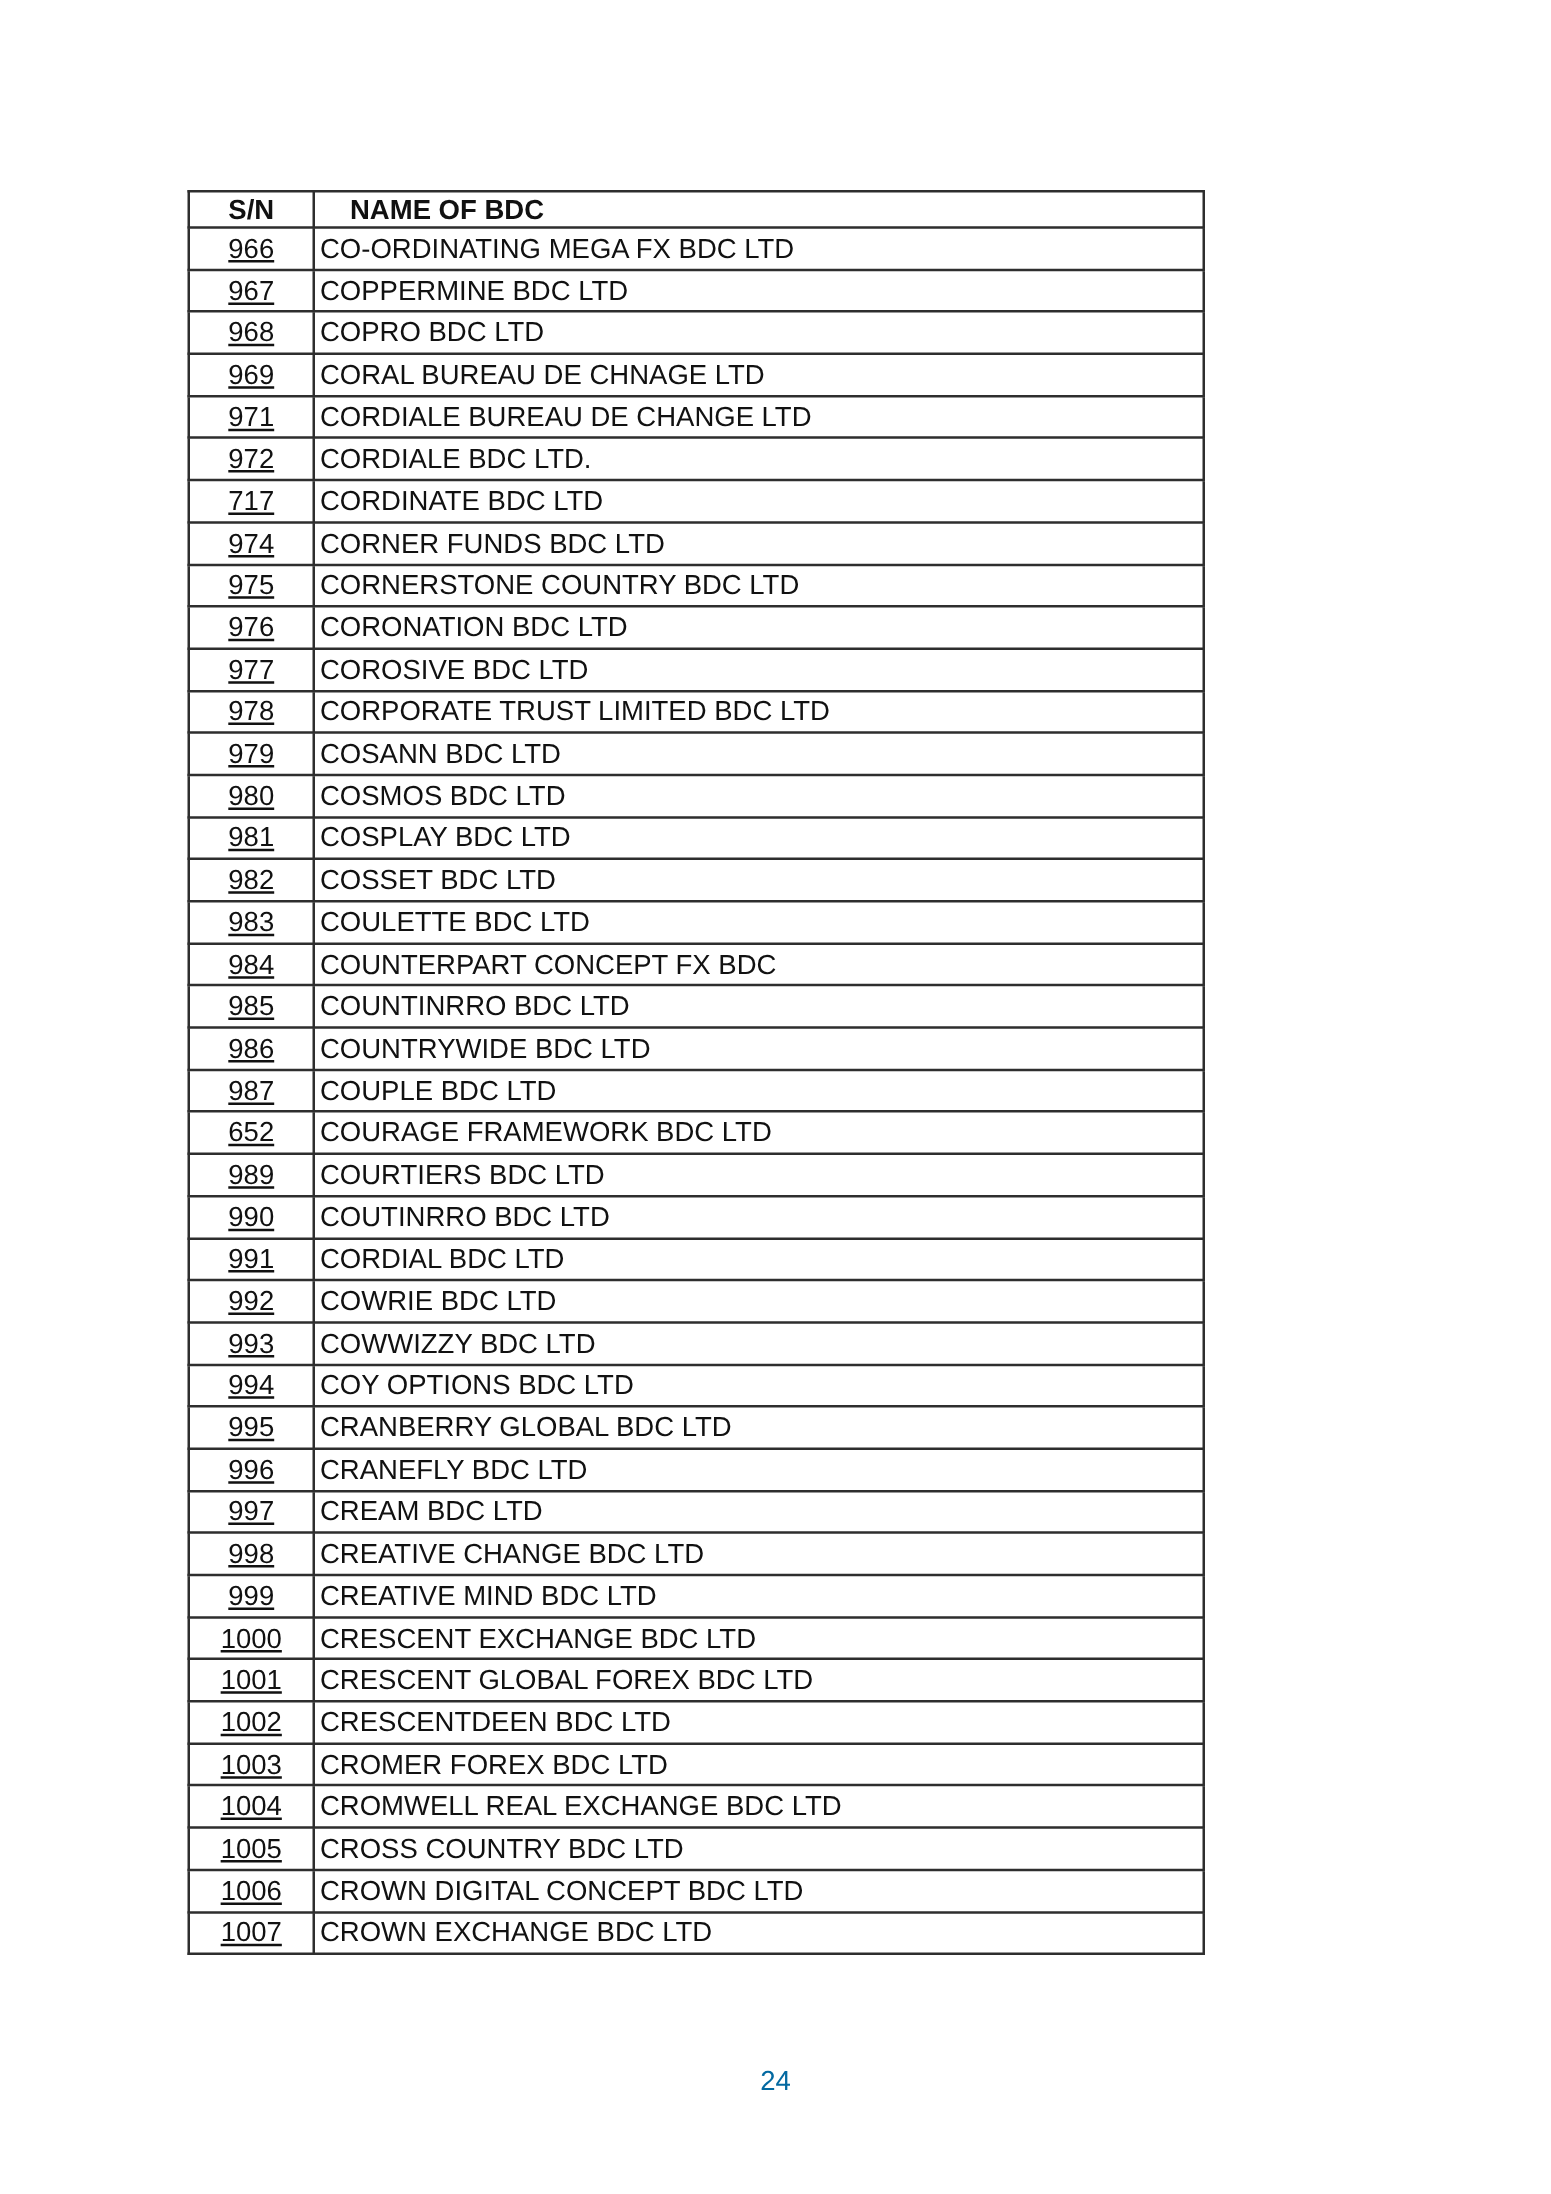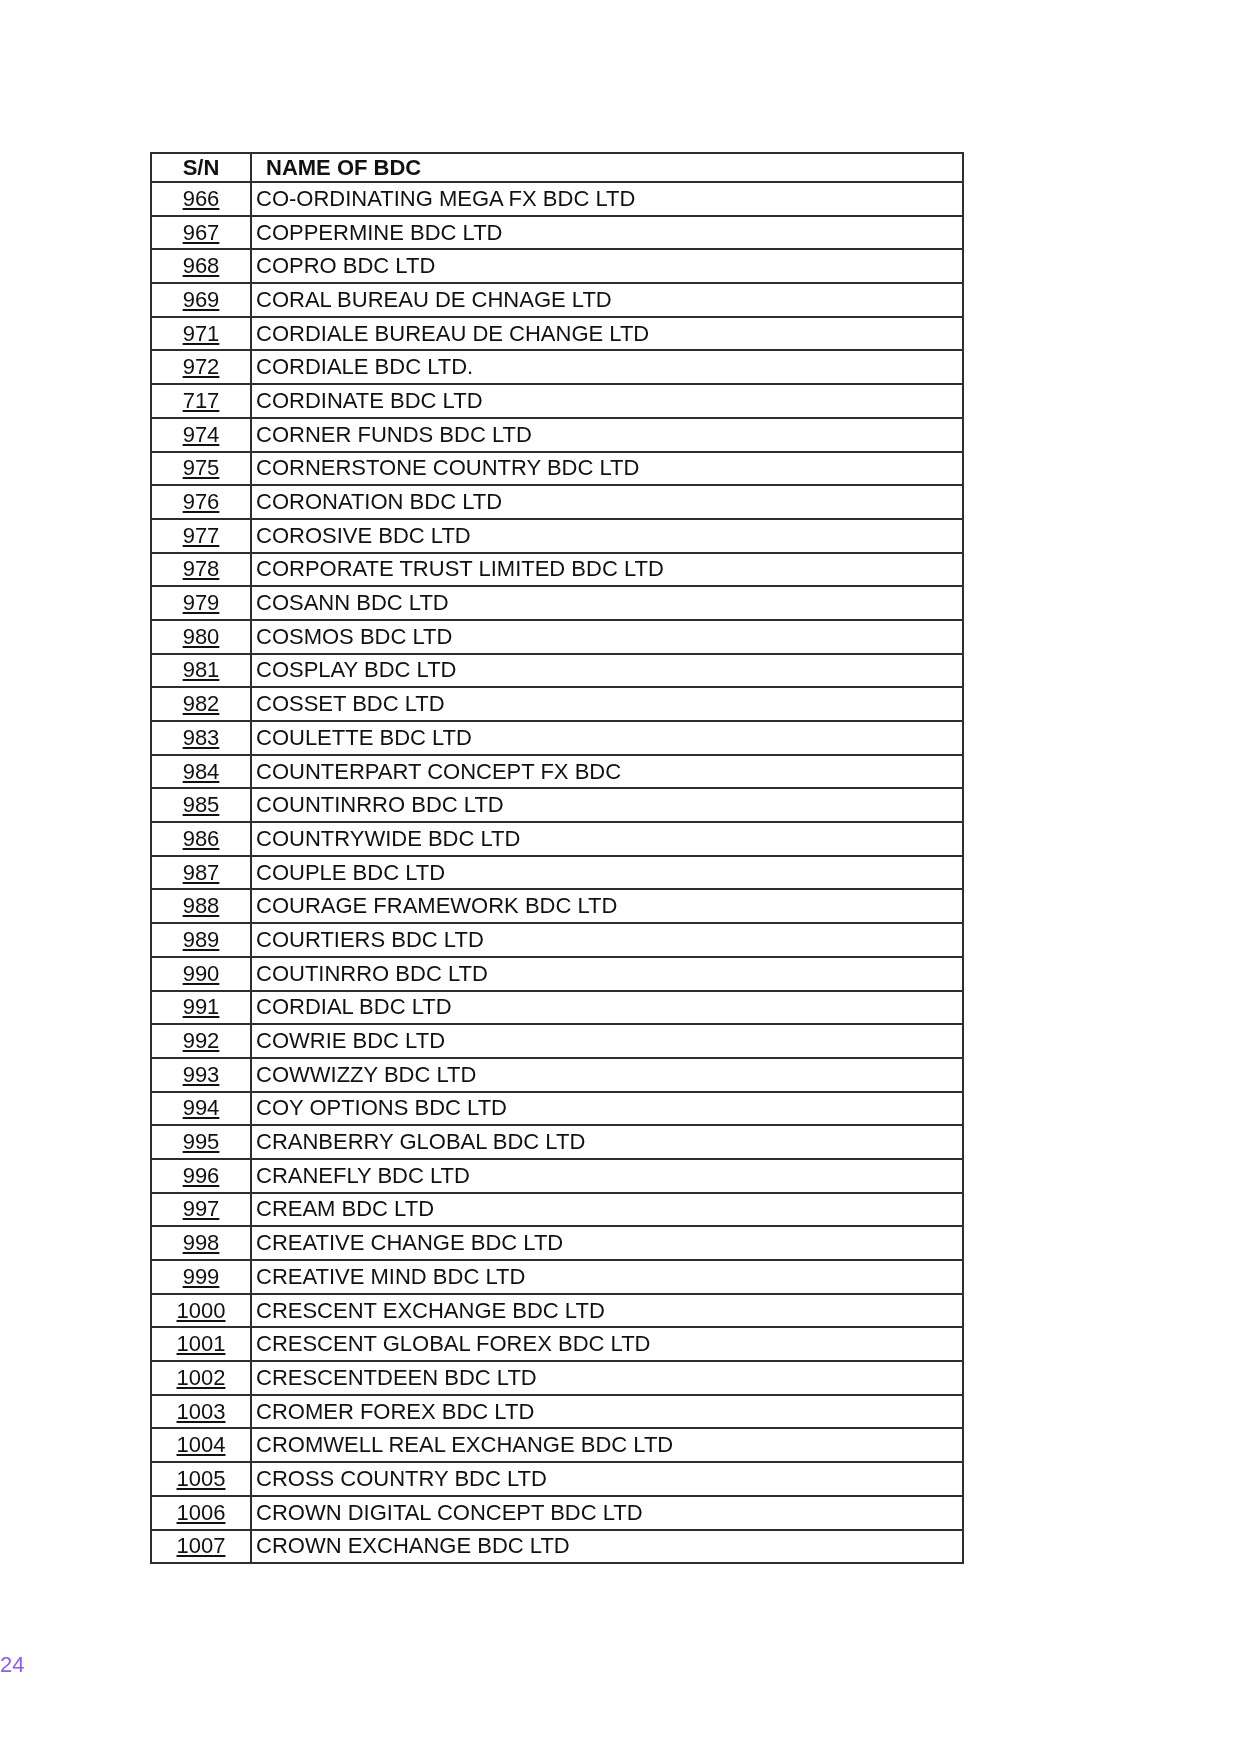--- a/index.html
+++ b/index.html
@@ -40,41 +40,41 @@
   }
   .bdc-table th {
     font-weight: bold;
     height: 27px;
   }
   .bdc-table th.sn-head {
     text-align: center;
   }
   .bdc-table th.name-head {
     text-align: left;
-    padding-left: 14px;
+    padding-left: 28px;
   }
   .bdc-table td {
     height: 31.7px;
   }
   .bdc-table td.sn-cell {
     text-align: center;
     text-decoration: underline;
   }
   .bdc-table td.name-cell {
     text-align: left;
     padding-left: 4px;
   }
   .page-number {
     position: absolute;
     left: 0;
     top: 1652px;
     width: 100%;
-    text-align: left;
+    text-align: center;
     font-size: 22px;
-    color: #8b5cf6;
+    color: #0369a1;
   }
 </style>
 </head>
 <body>
 
 <div class="doc-page">
 
   <table class="bdc-table">
     <colgroup>
       <col class="col-sn">
@@ -165,21 +165,21 @@
         </tr>
         <tr>
           <td class="sn-cell">986</td>
           <td class="name-cell">COUNTRYWIDE BDC LTD</td>
         </tr>
         <tr>
           <td class="sn-cell">987</td>
           <td class="name-cell">COUPLE BDC LTD</td>
         </tr>
         <tr>
-          <td class="sn-cell">988</td>
+          <td class="sn-cell">652</td>
           <td class="name-cell">COURAGE FRAMEWORK BDC LTD</td>
         </tr>
         <tr>
           <td class="sn-cell">989</td>
           <td class="name-cell">COURTIERS BDC LTD</td>
         </tr>
         <tr>
           <td class="sn-cell">990</td>
           <td class="name-cell">COUTINRRO BDC LTD</td>
         </tr>

